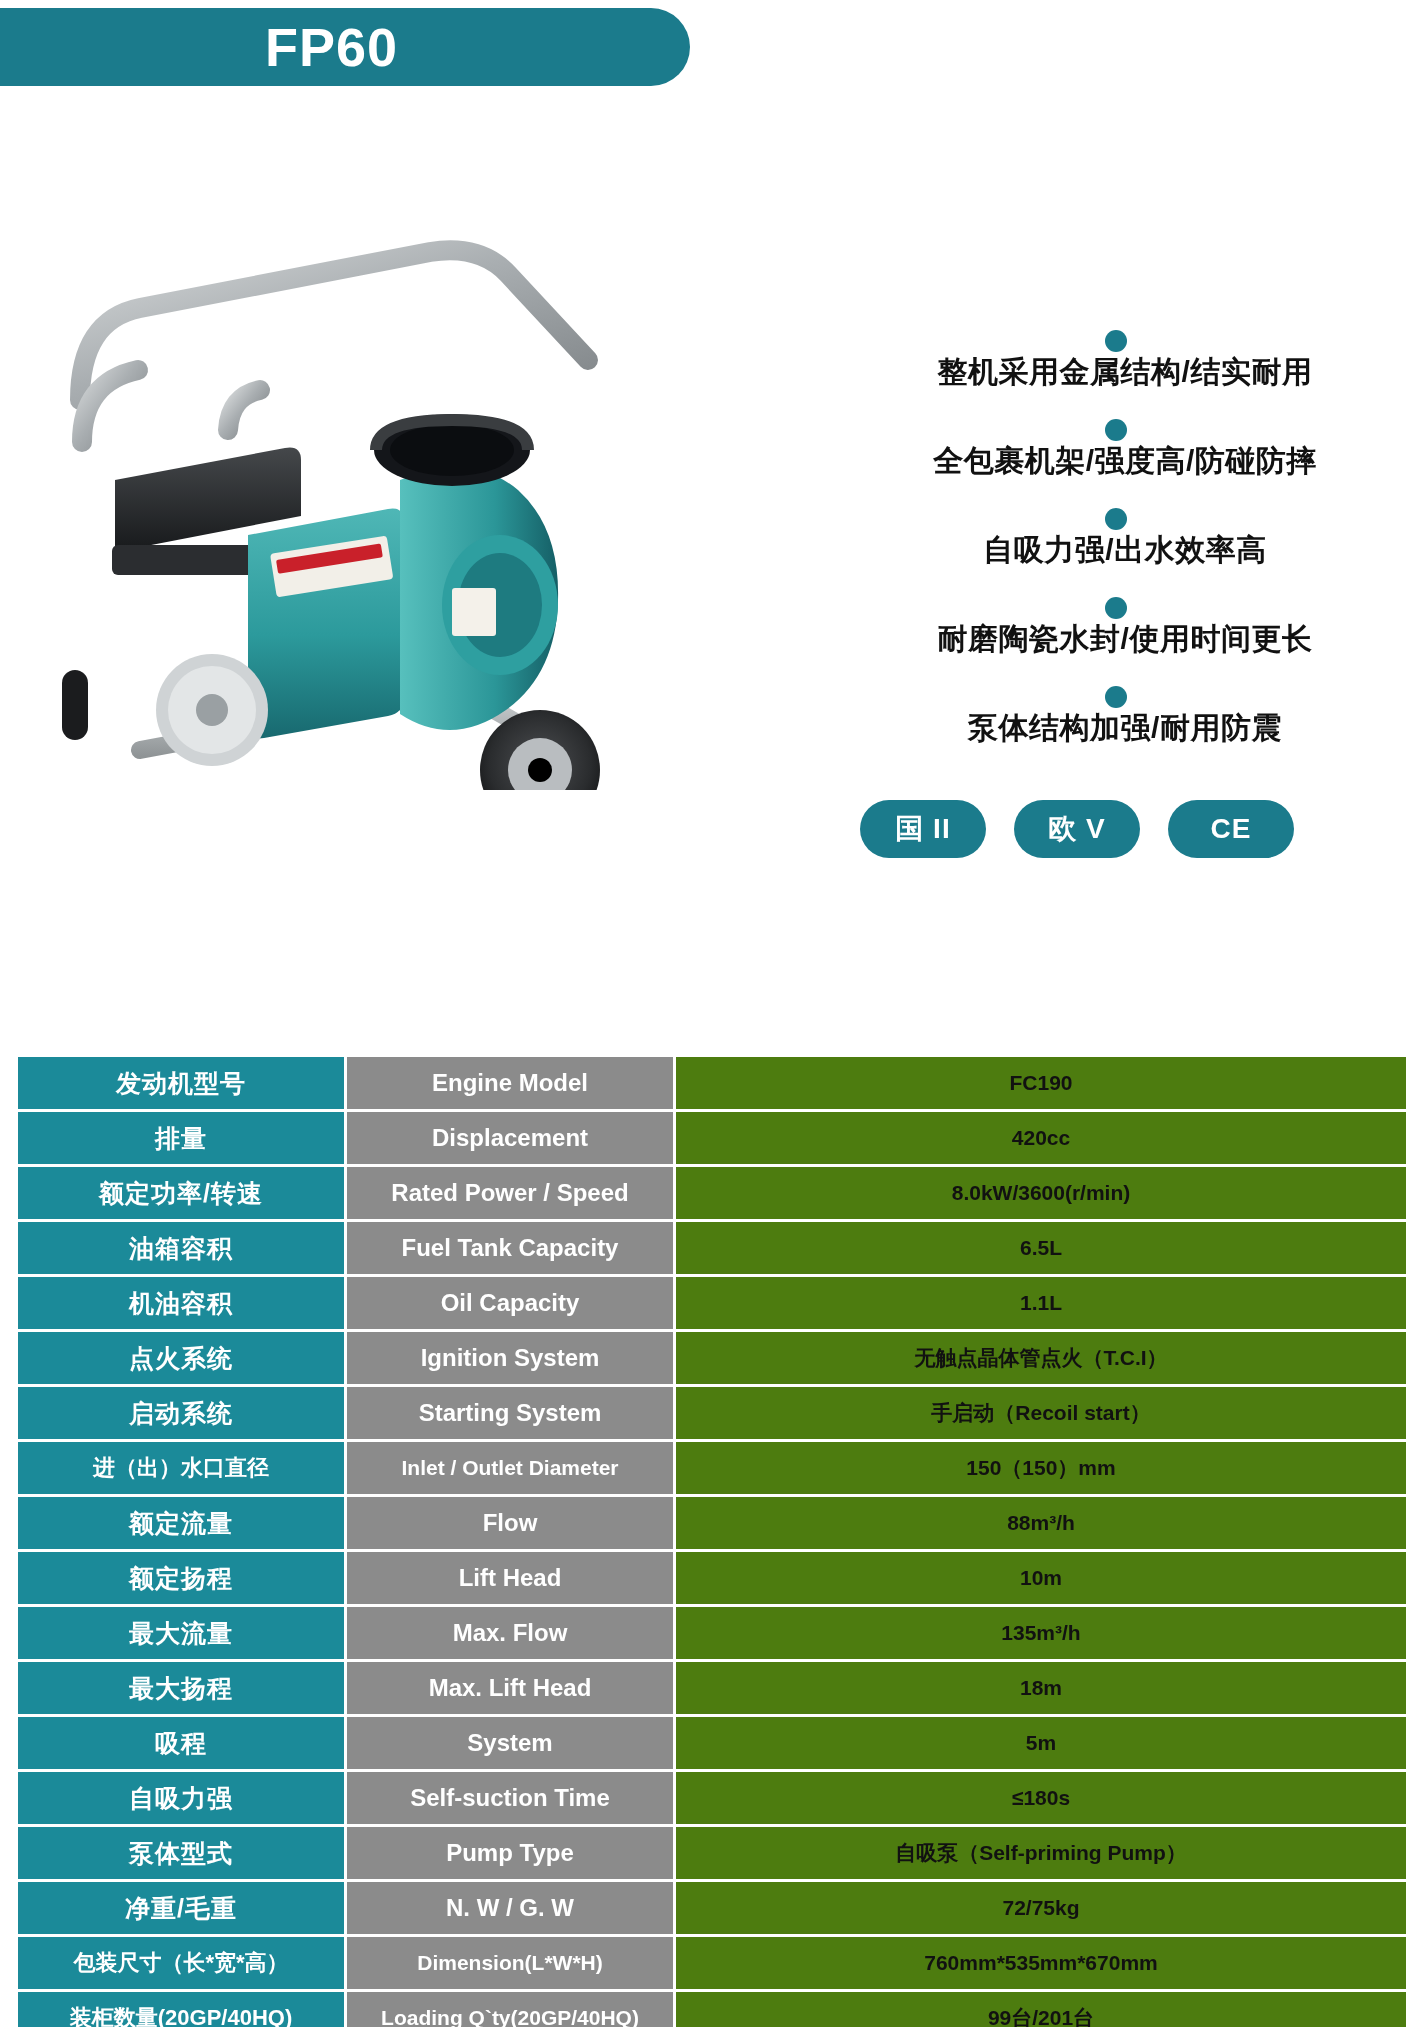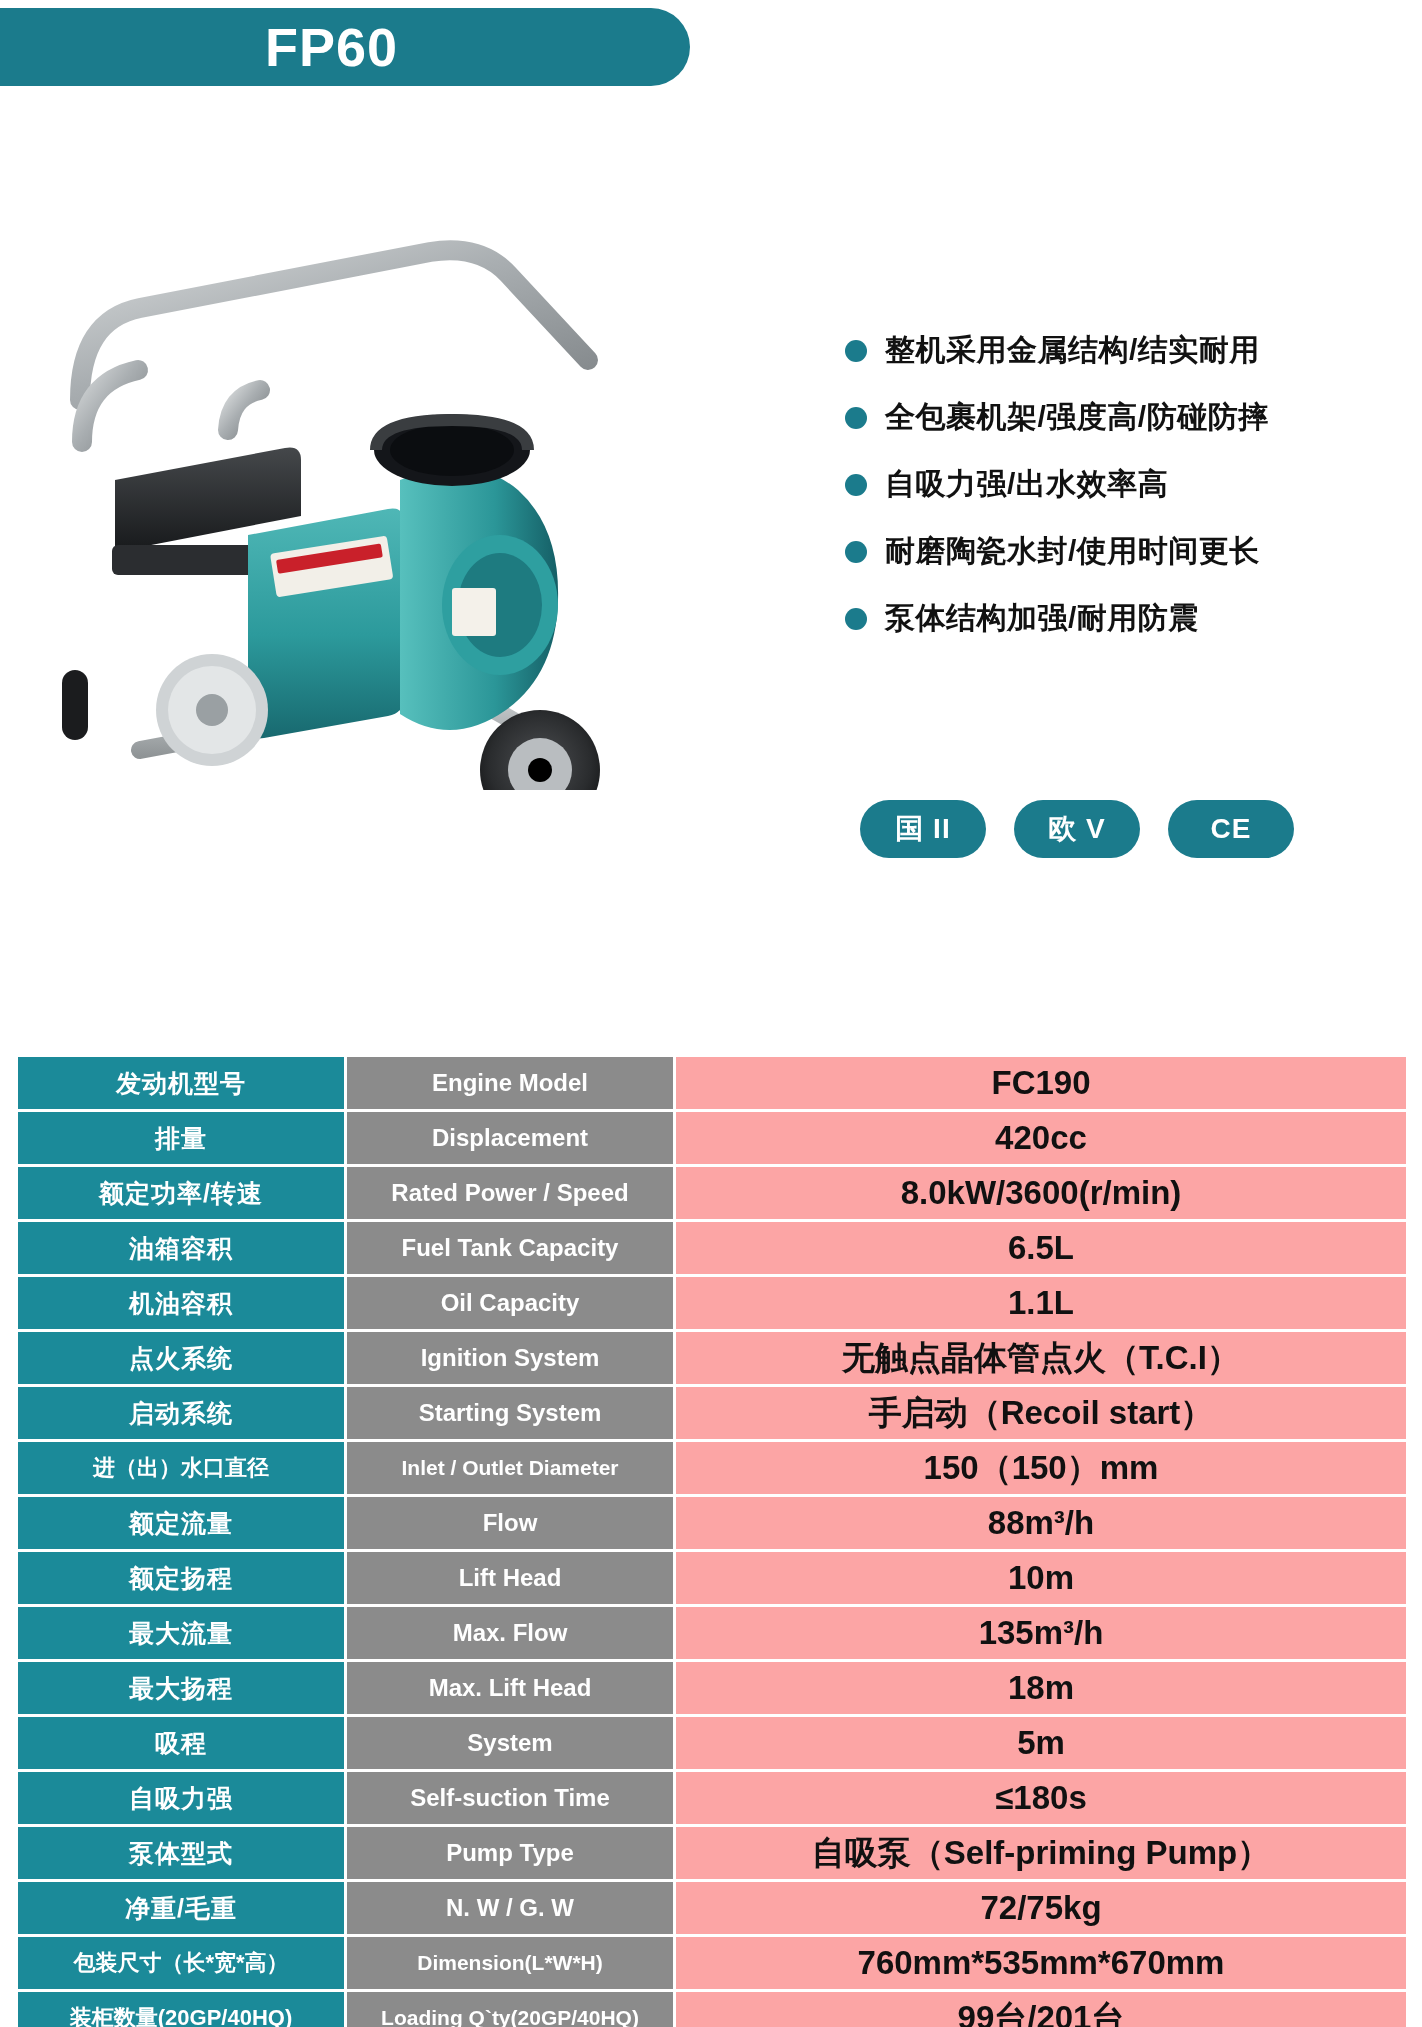--- a/index.html
+++ b/index.html
@@ -51,20 +51,21 @@
   #feature-list {
     position: absolute;
     left: 845px;
     top: 330px;
     width: 560px;
   }
   .feature-item {
     display: flex;
     align-items: center;
     margin-bottom: 26px;
+    flex-direction: column;
   }
   .feature-bullet {
     width: 22px;
     height: 22px;
     border-radius: 50%;
     background: #1b7b8c;
     flex: 0 0 auto;
     margin-right: 18px;
   }
   .feature-text {
@@ -121,23 +122,23 @@
     font-size: 25px;
     letter-spacing: 1px;
   }
   td.col-en {
     width: 318px;
     background: #8b8b8b;
     color: #ffffff;
     font-size: 24px;
   }
   td.col-val {
-    background: #fca5a5;
+    background: #4d7c0f;
     color: #111111;
-    font-size: 33px;
+    font-size: 21px;
   }
   td.col-cn + td.col-en { border-left: 3px solid #ffffff; }
   td.col-en + td.col-val { border-left: 3px solid #ffffff; }
 
   
   td.col-cn.tight { font-size: 22px; letter-spacing: 0; margin-left: 29px; }
   td.col-en.tight { font-size: 21px; }
 </style>
 </head>
 <body>

